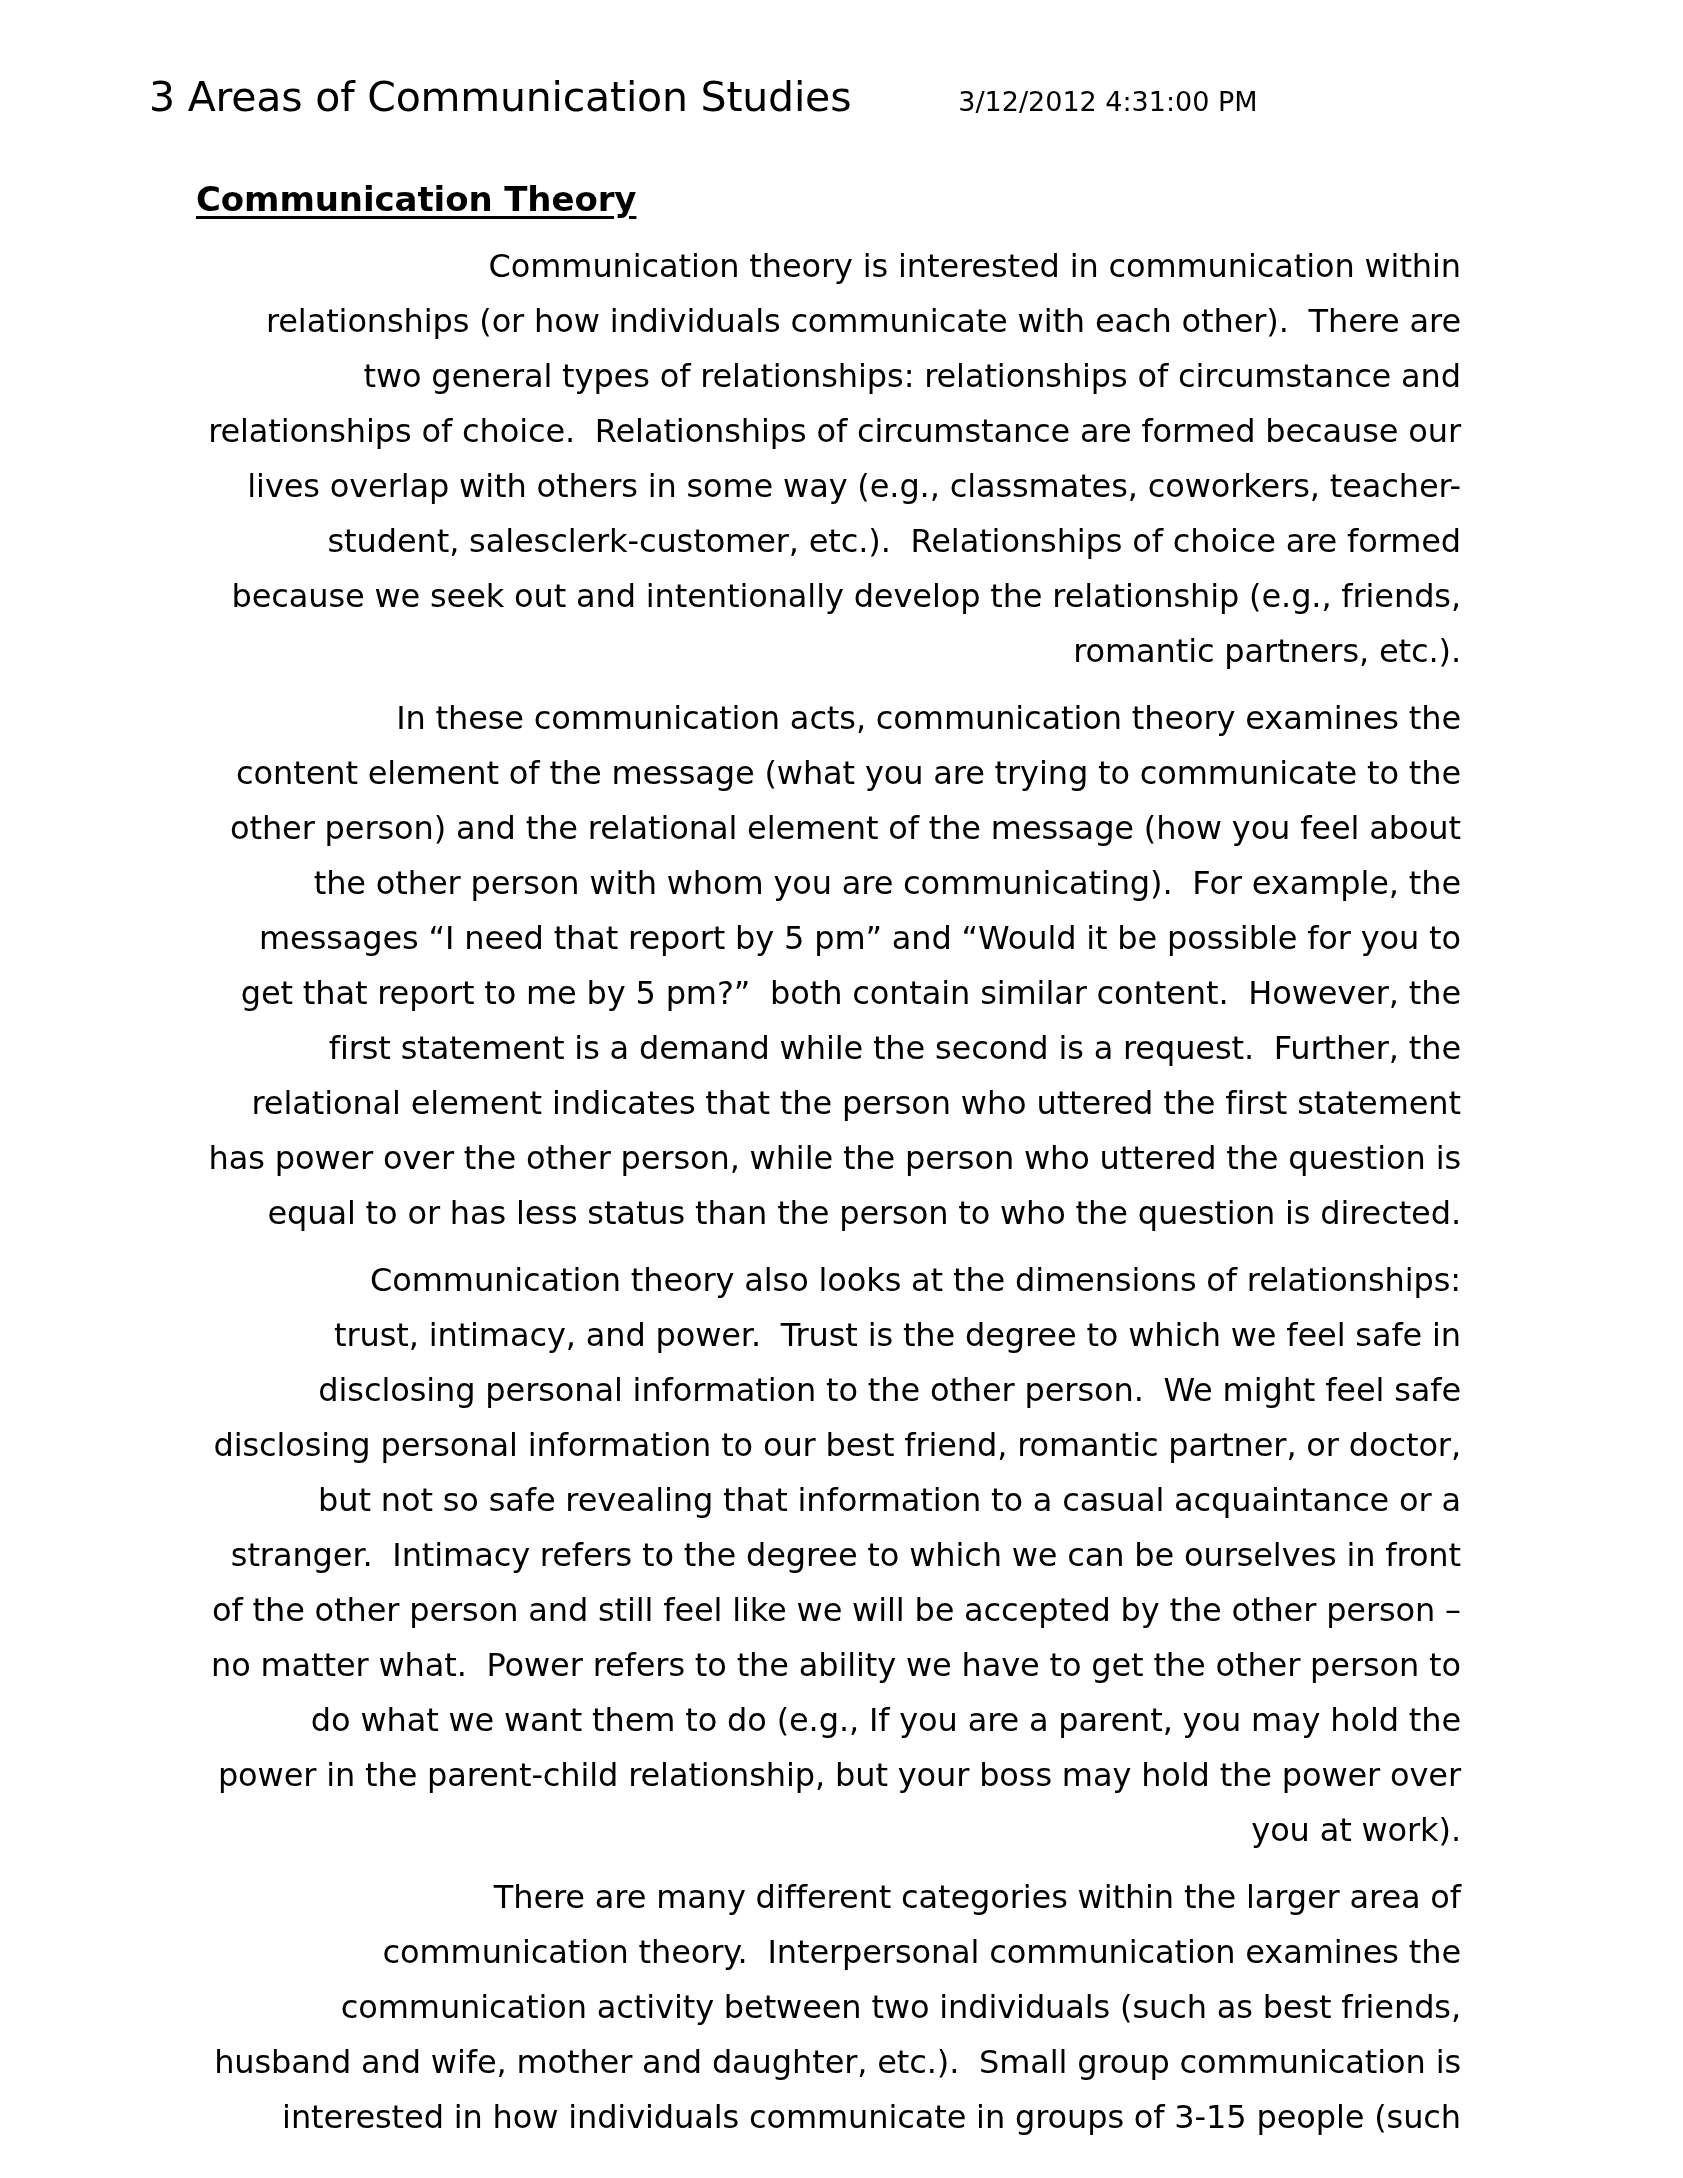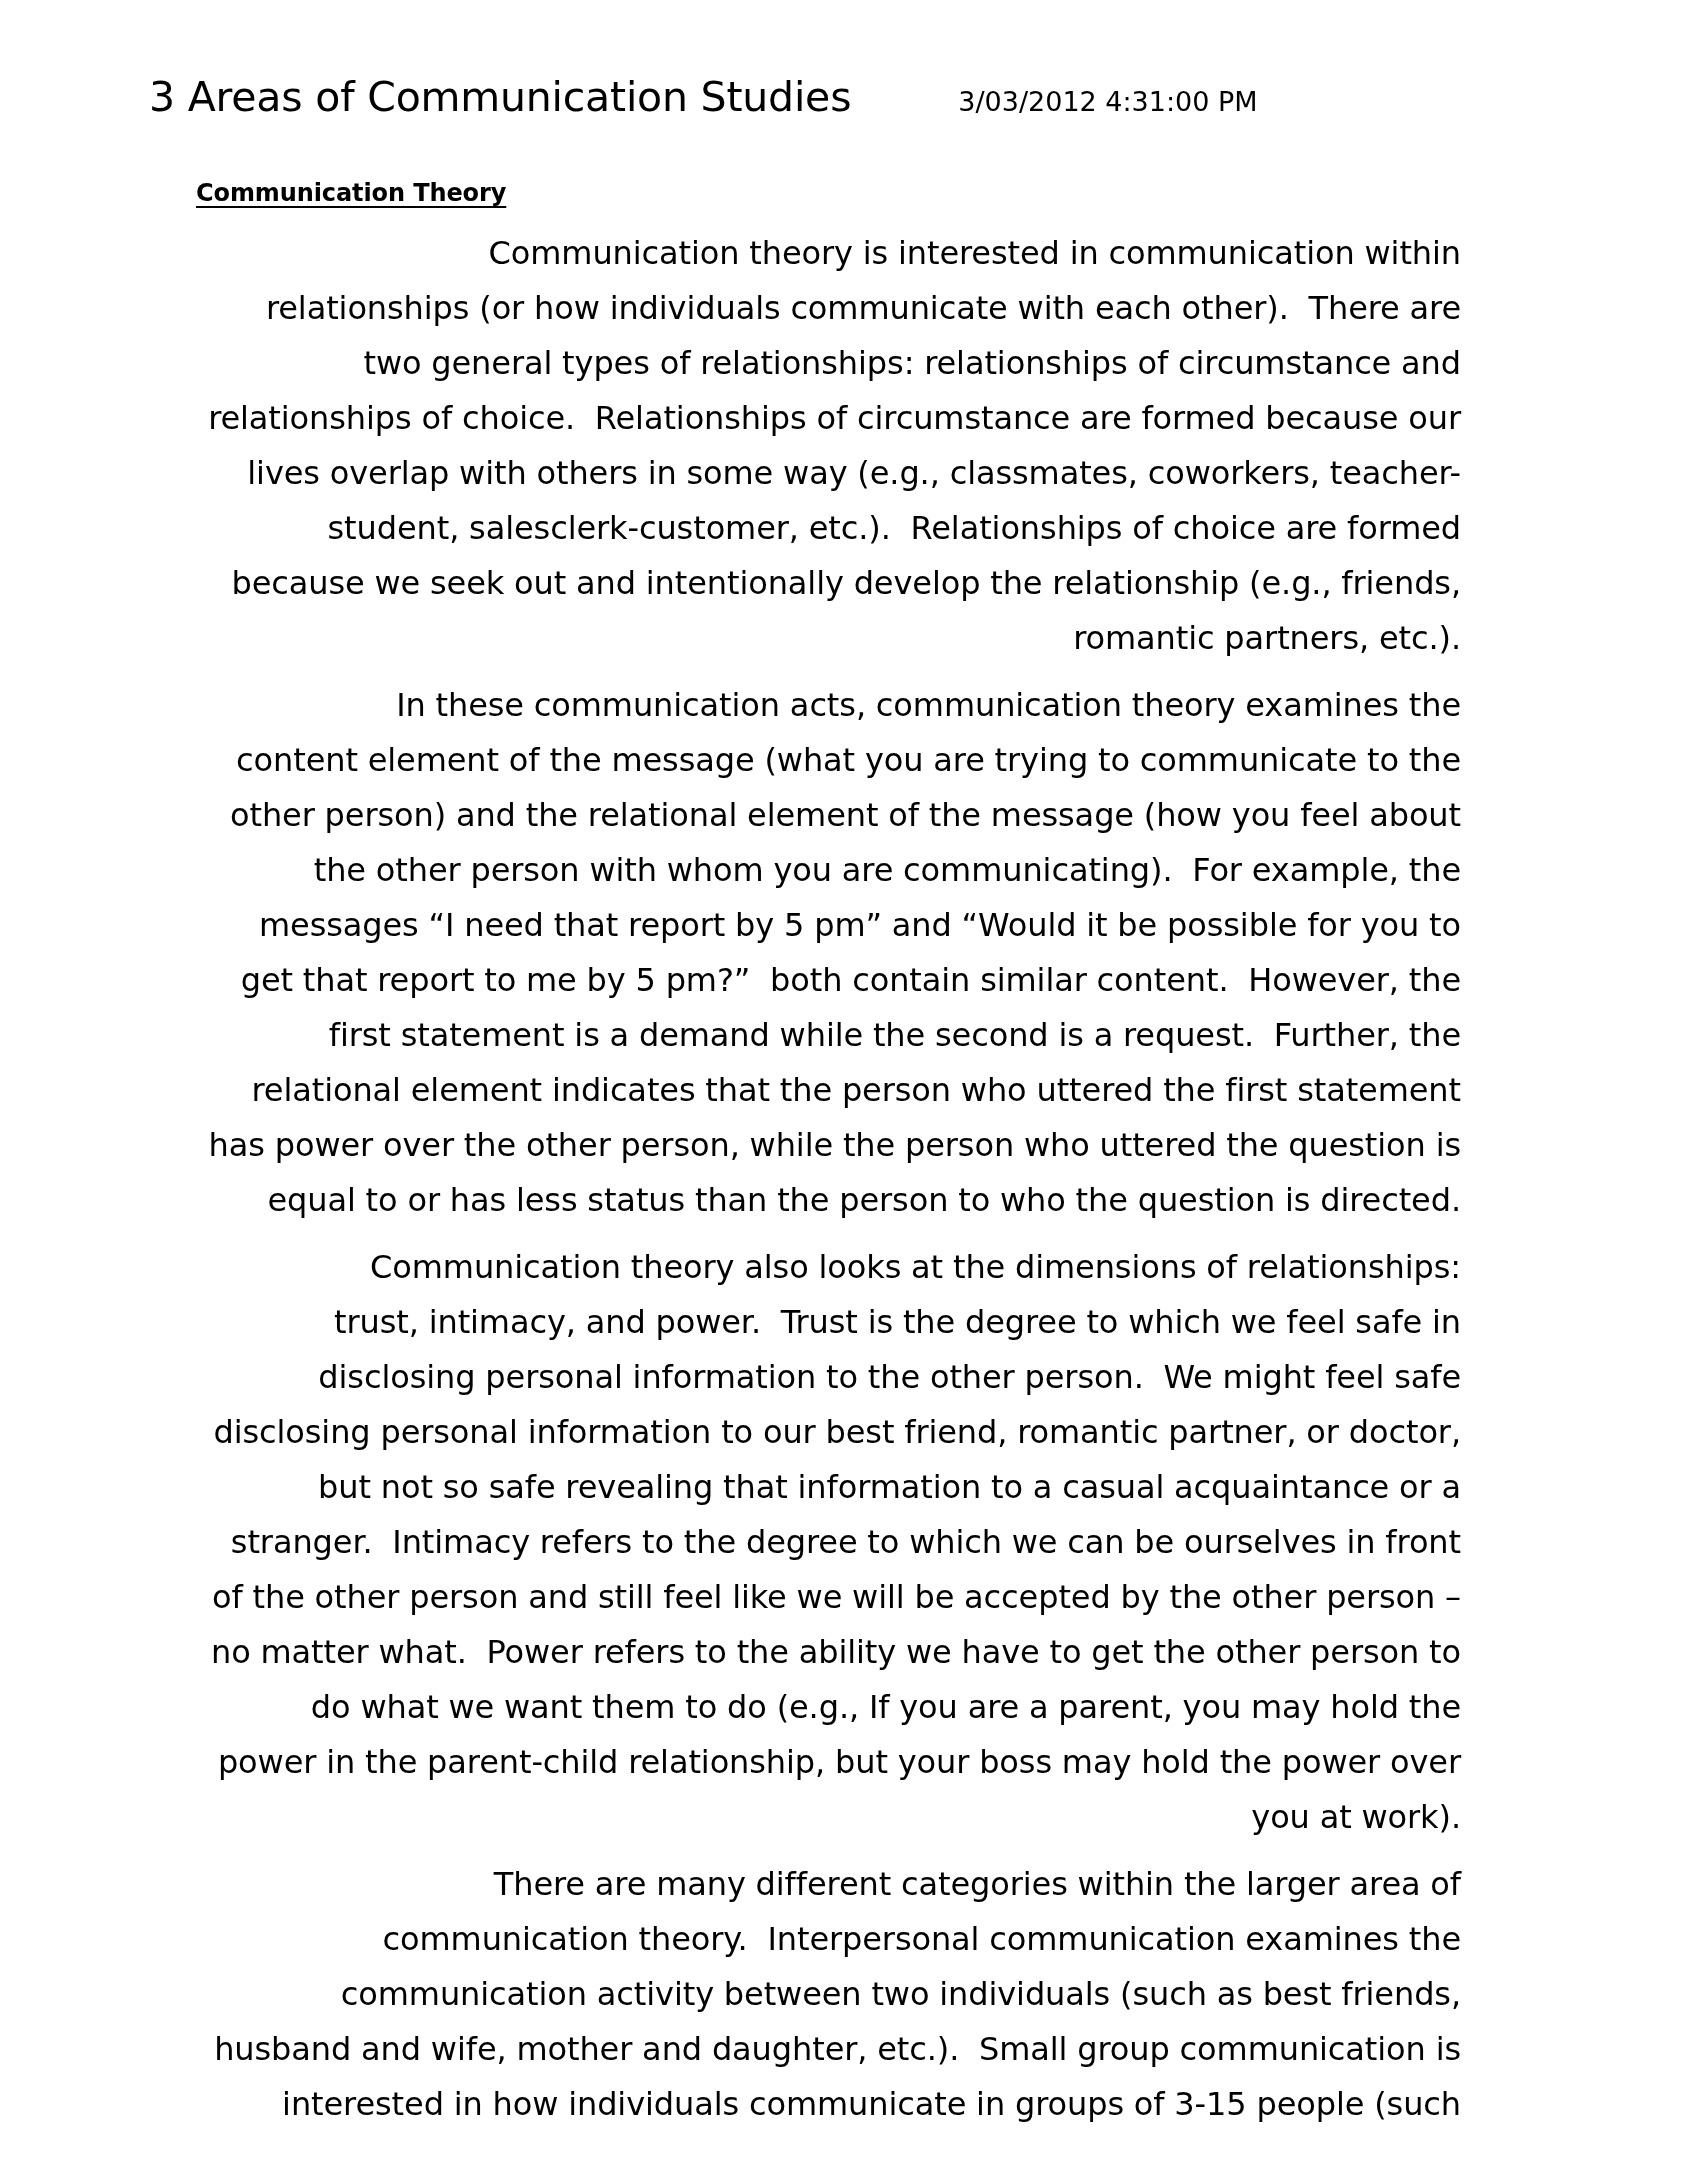--- a/index.html
+++ b/index.html
@@ -56,21 +56,21 @@
   
   .body-area {
     position: absolute;
     left: 196px;
     top: 178px;
     width: 1277px;
   }
 
   .section-heading {
     font-family: "DejaVu Sans", sans-serif;
-    font-size: 24px;
+    font-size: 34px;
     font-weight: bold;
     text-decoration: underline;
     text-underline-offset: 5px;
     letter-spacing: -0.1px;
     margin: 0 0 6px 0;
     line-height: 1.25;
     display: inline-block;
   }
 
   .para {
@@ -89,21 +89,21 @@
     
   }
 </style>
 </head>
 <body>
 
 <div class="page">
 
   <div class="title-row">
     <div class="doc-title">3 Areas of Communication Studies</div>
-    <div class="doc-date">3/03/2012 4:31:00 PM</div>
+    <div class="doc-date">3/12/2012 4:31:00 PM</div>
   </div>
 
   <div class="body-area">
 
     <div class="section-heading">Communication Theory</div>
 
     <p class="para">Communication theory is interested in communication within relationships (or how individuals communicate with each other).  There are two general types of relationships: relationships of circumstance and relationships of choice.  Relationships of circumstance are formed because our lives overlap with others in some way (e.g., classmates, coworkers, teacher-student, salesclerk-customer, etc.).  Relationships of choice are formed because we seek out and intentionally develop the relationship (e.g., friends, romantic partners, etc.).</p>
 
     <p class="para">In these communication acts, communication theory examines the content element of the message (what you are trying to communicate to the other person) and the relational element of the message (how you feel about the other person with whom you are communicating).  For example, the messages “I need that report by 5 pm” and “Would it be possible for you to get that report to me by 5 pm?”  both contain similar content.  However, the first statement is a demand while the second is a request.  Further, the relational element indicates that the person who uttered the first statement has power over the other person, while the person who uttered the question is equal to or has less status than the person to who the question is directed.</p>
 

